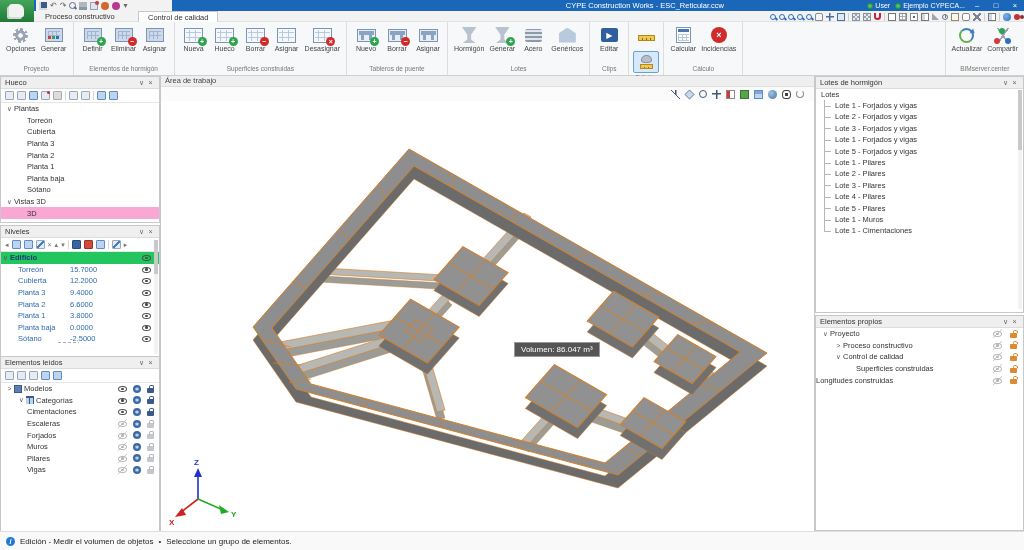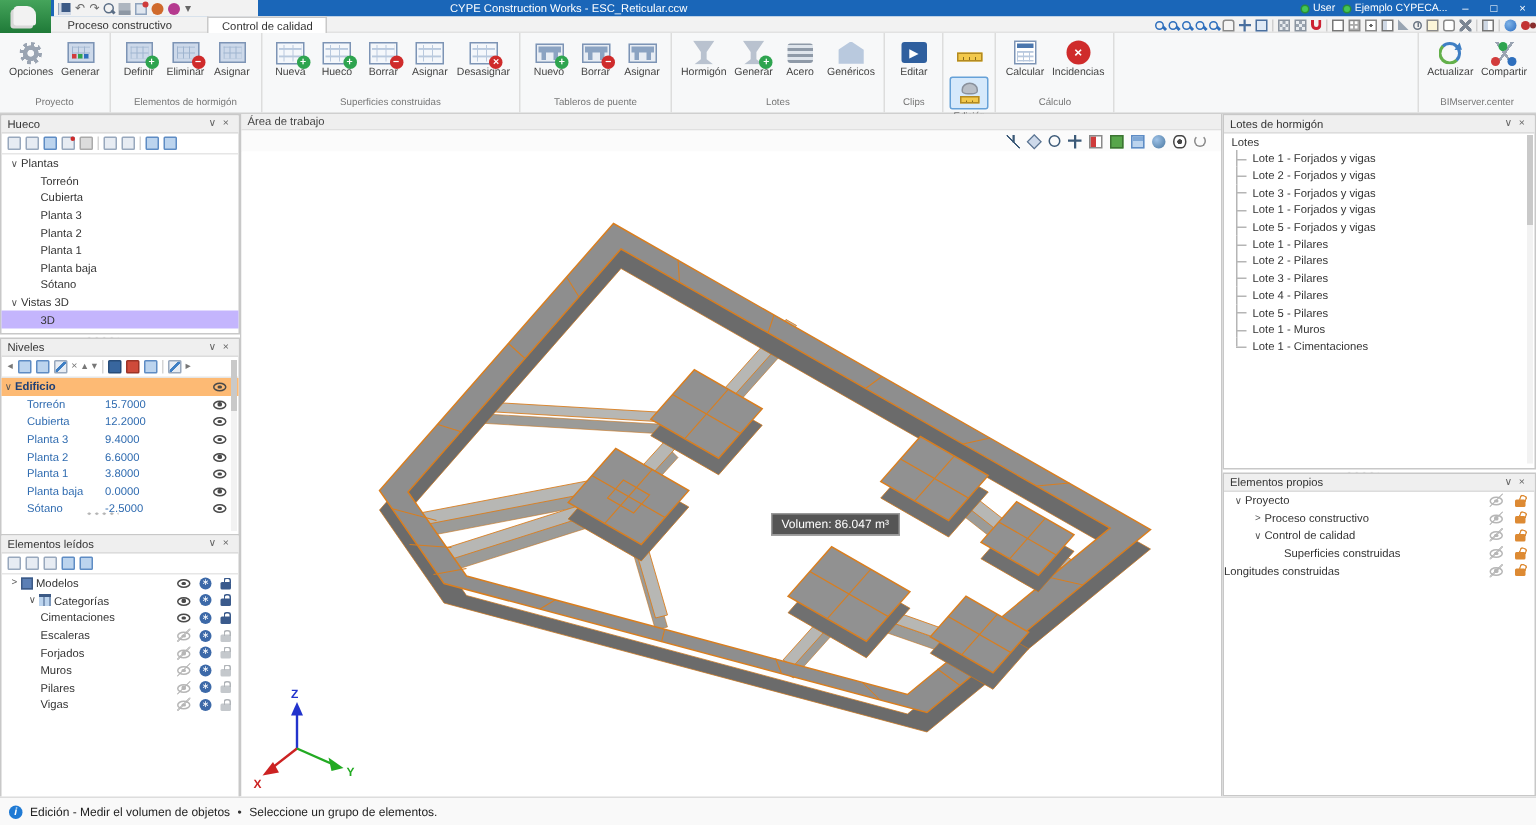--- a/index.html
+++ b/index.html
@@ -1,21 +1,21 @@
 <!DOCTYPE html>
 <html><head>
 <meta charset="utf-8">
 <style>
   html,body{margin:0;padding:0;width:1024px;height:550px;overflow:hidden;
     font-family:"Liberation Sans",sans-serif;background:#fff;color:#333;
     -webkit-font-smoothing:antialiased}
   .abs{position:absolute}
   
   #titlebar{left:0;top:0;width:1024px;height:11px;background:#1a66b8}
-  #title-text{left:300px;top:0;width:424px;height:11px;line-height:11px;text-align:left;
+  #title-text{left:300px;top:0;width:424px;height:11px;line-height:11px;text-align:right;
     color:#fff;font-size:7.5px;white-space:nowrap}
   #win-right{right:2px;top:0;height:11px;display:flex;align-items:center;gap:5px;color:#fff;font-size:7px}
   .chip{display:flex;align-items:center;gap:2px}
   .gd{width:6px;height:6px;border-radius:50%;background:#45c655;border:1px solid #2b8f38;box-sizing:border-box}
   .winbtn{width:14px;text-align:center;color:#fff;font-size:7.5px;line-height:11px}
   #app-logo{left:0;top:0;width:34px;height:22px;background:linear-gradient(#45a45b,#1f7a38);z-index:6}
   #app-logo::after{content:"";position:absolute;left:9px;top:4px;width:15px;height:13px;background:#f2f2f2;
     border-radius:3px 6px 2px 2px;box-shadow:-2px 2px 0 #d8d8d8}
   #quickbar{left:36px;top:0;width:136px;height:11px;background:#f2f2f2;display:flex;align-items:center;gap:3px;padding-left:3px;box-sizing:border-box}
   .qa{width:8px;height:8px;display:inline-block}
@@ -128,21 +128,21 @@
   .ti{width:9px;height:9px;background:#e7ecf3;border:1px solid #98a8bd;box-sizing:border-box;border-radius:1px;position:relative}
   .ti.red::after{content:"";position:absolute;right:-1px;top:-1px;width:3px;height:3px;background:#cf2b2b;border-radius:50%}
   .ti.blue{background:#bcd4ee;border-color:#5e8cc4}
   .ti.dkblue{background:#38669e;border-color:#274c79}
   .ti.redf{background:#cf4a3a;border-color:#9c3326}
   .ti.gray{background:#dcdcdc;border-color:#aaa}
   .ti.pencil{background:linear-gradient(135deg,transparent 40%,#3f7fc4 40% 60%,transparent 60%),#e7ecf3}
   .tsep{width:1px;height:9px;background:#d5d5d5}
   .tnav{font-size:7px;color:#777;line-height:9px}
   .trow{height:11.6px;display:flex;align-items:center;font-size:7.5px;color:#333;white-space:nowrap}
-  .trow.sel{background:#c4b5fd}
+  .trow.sel{background:#f9a8d4}
   .ex{width:9px;text-align:center;color:#555;font-size:6.5px;flex:0 0 auto}
   .ey{width:9px;height:9px;position:relative;display:inline-block;flex:0 0 auto}
   .ey::before{content:"";position:absolute;left:0;top:2px;width:7px;height:4px;border:1px solid #4a4a4a;border-radius:50%}
   .ey::after{content:"";position:absolute;left:3px;top:3.5px;width:2.5px;height:2.5px;background:#4a4a4a;border-radius:50%}
   .ey.off{opacity:.4;background:linear-gradient(135deg,transparent 45%,#777 45% 55%,transparent 55%)}
   .gb{width:8px;height:8px;border-radius:50%;background:#3c69a8;color:#fff;font-size:6px;line-height:8px;
     text-align:center;display:inline-block;flex:0 0 auto}
   .lk{width:7px;height:5px;border-radius:1px;position:relative;display:inline-block;margin-top:3px;flex:0 0 auto}
   .lk::before{content:"";position:absolute;left:1.5px;top:-3px;width:3px;height:3px;border:1px solid #666;
     border-bottom:none;border-radius:2px 2px 0 0}
@@ -155,21 +155,21 @@
     linear-gradient(90deg,#3c5a86 1px,transparent 1px) 3px 0/4px 100%,#bcd4ee;flex:0 0 auto;margin-right:2px}
   .vsb{position:absolute;right:1px;top:14px;bottom:3px;width:4px;background:#f2f2f2}
   .vsb .th{width:4px;height:34px;background:#c9c9c9}
   .splitdots{position:absolute;left:50%;transform:translateX(-50%);width:22px;height:3px;
     background-image:radial-gradient(#adadad 1px,transparent 1.2px);background-size:5px 3px}
   
   .nrow{height:11.6px;display:flex;align-items:center;font-size:7.5px}
   .nrow .nm{color:#2f6bb0;width:52px;padding-left:17px}
   .nrow .vl{color:#2f6bb0;width:50px}
   .nrow .sp{flex:1}
-  .nrow.hl{background:#fdba74}
+  .nrow.hl{background:#22c55e}
   .nrow.hl .rt{color:#1d3f77;font-weight:bold}
   
   .lti{position:relative;height:11.4px;line-height:11.4px;font-size:7.5px;color:#333;padding-left:19px;white-space:nowrap}
   .lti::before{content:"";position:absolute;left:8px;top:0;bottom:0;width:1px;background:#b5b5b5}
   .lti::after{content:"";position:absolute;left:8px;top:50%;width:7px;height:1px;background:#b5b5b5}
   .lti.last::before{bottom:50%}
   
   #vp{left:160px;top:76px;width:655px;height:455px;border-left:1px solid #c8c8c8;border-right:1px solid #c8c8c8;box-sizing:border-box}
   #vphead{height:10px;background:#efefef;border-bottom:1px solid #e0e0e0;font-size:7.5px;color:#444;
     padding-left:4px;line-height:10px}

